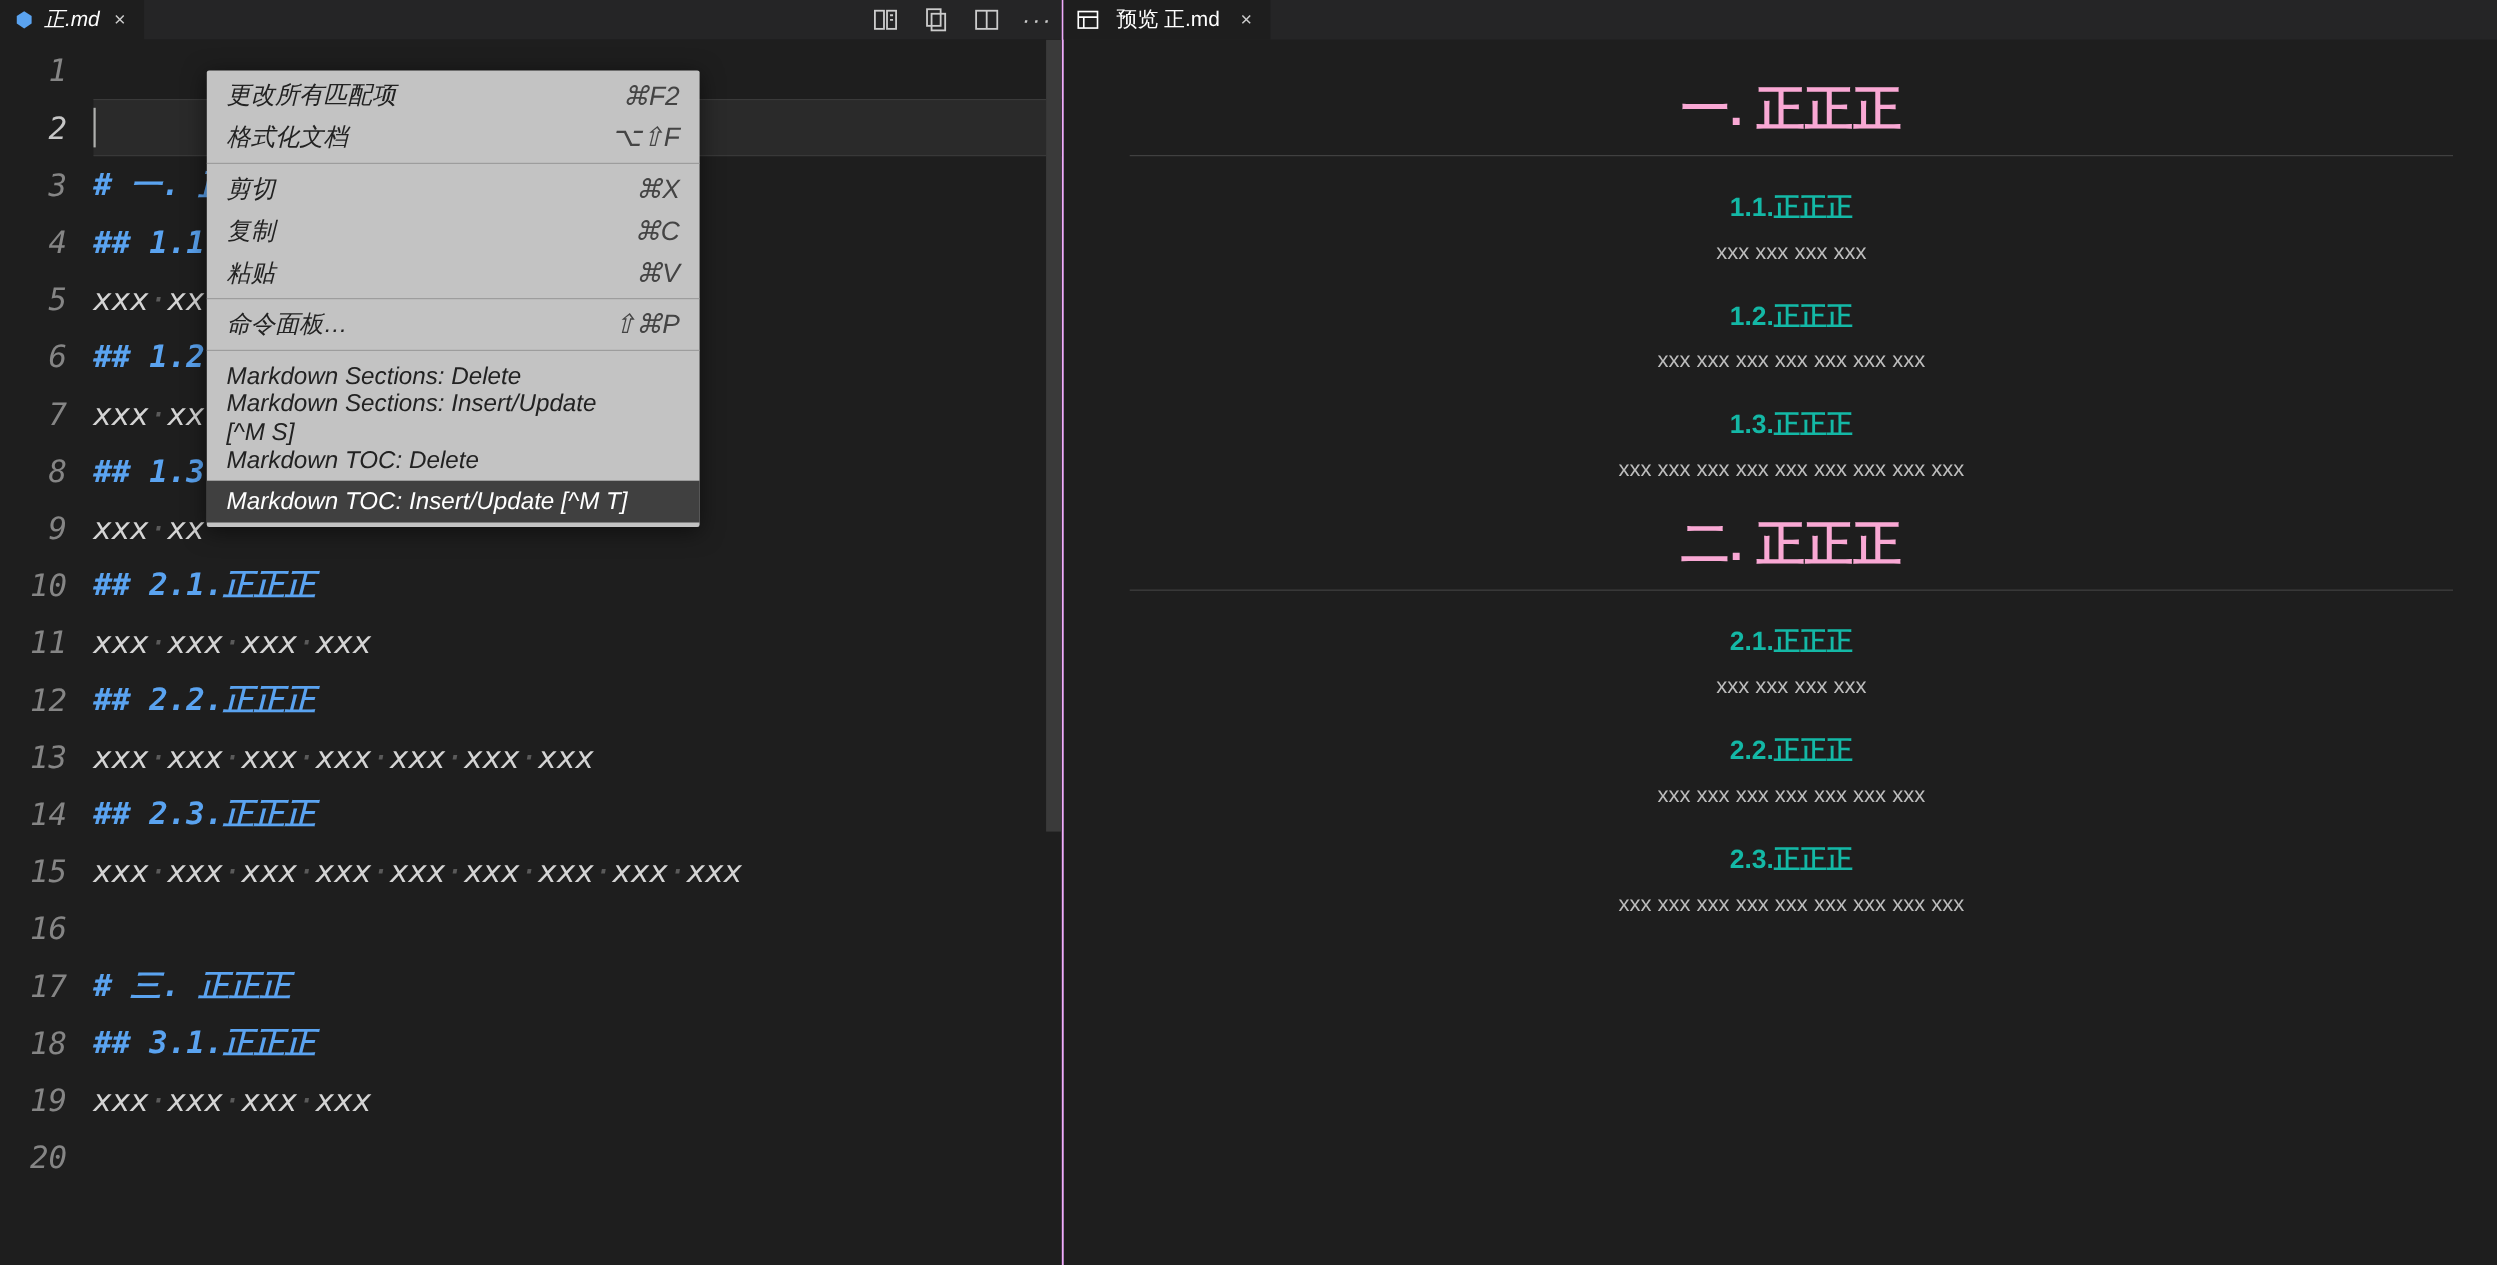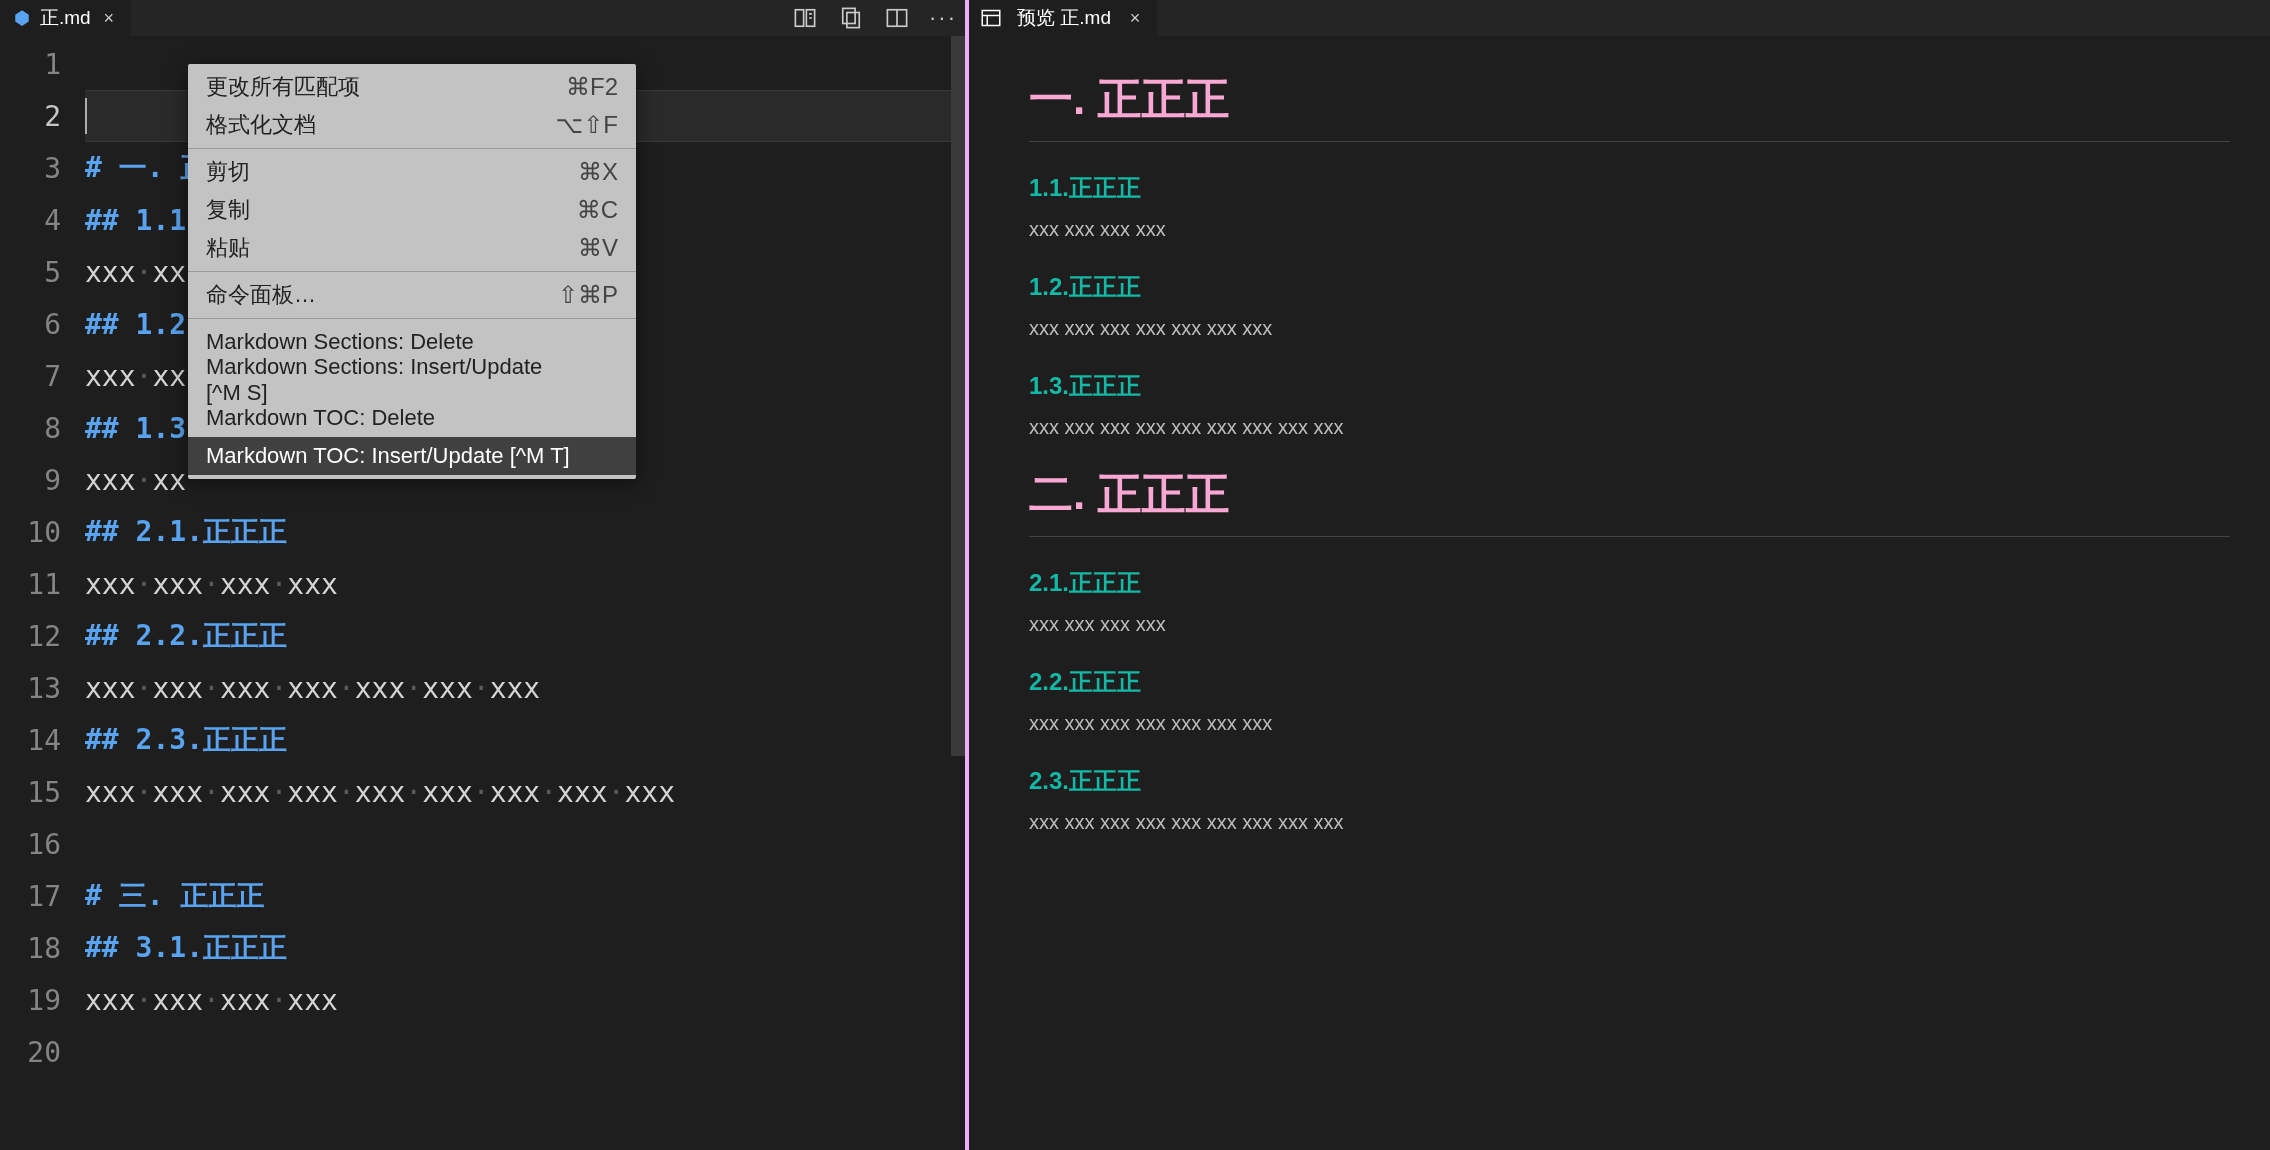--- a/index.html
+++ b/index.html
@@ -11,26 +11,28 @@
       width: 2270px;
       height: 1150px;
       overflow: hidden;
       display: flex;
     }
     .editor-pane {
       width: 965px;
       display: flex;
       flex-direction: column;
       position: relative;
+      font-style: italic;
     }
     .preview-pane {
       flex: 1;
       display: flex;
       flex-direction: column;
-      border-left: 4px solid #f0abfc;
+      border-left: 2px solid #f0abfc;
+      text-align: center;
     }
     .tab-bar {
       height: 36px;
       background: #252526;
       display: flex;
       align-items: center;
       position: relative;
     }
     .tab {
       height: 36px;

